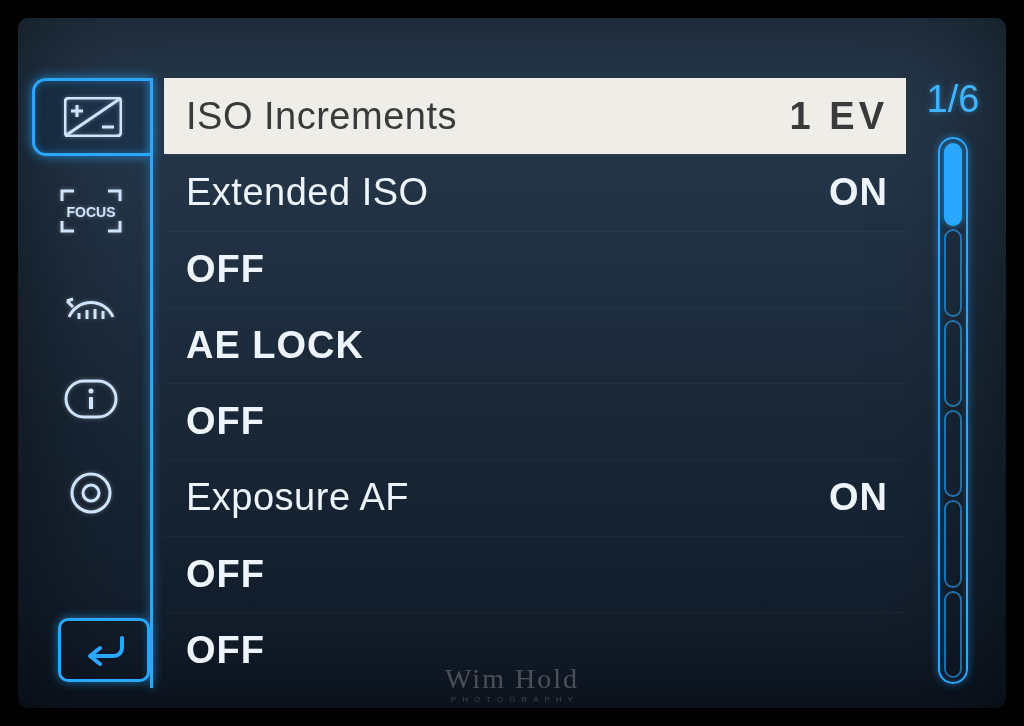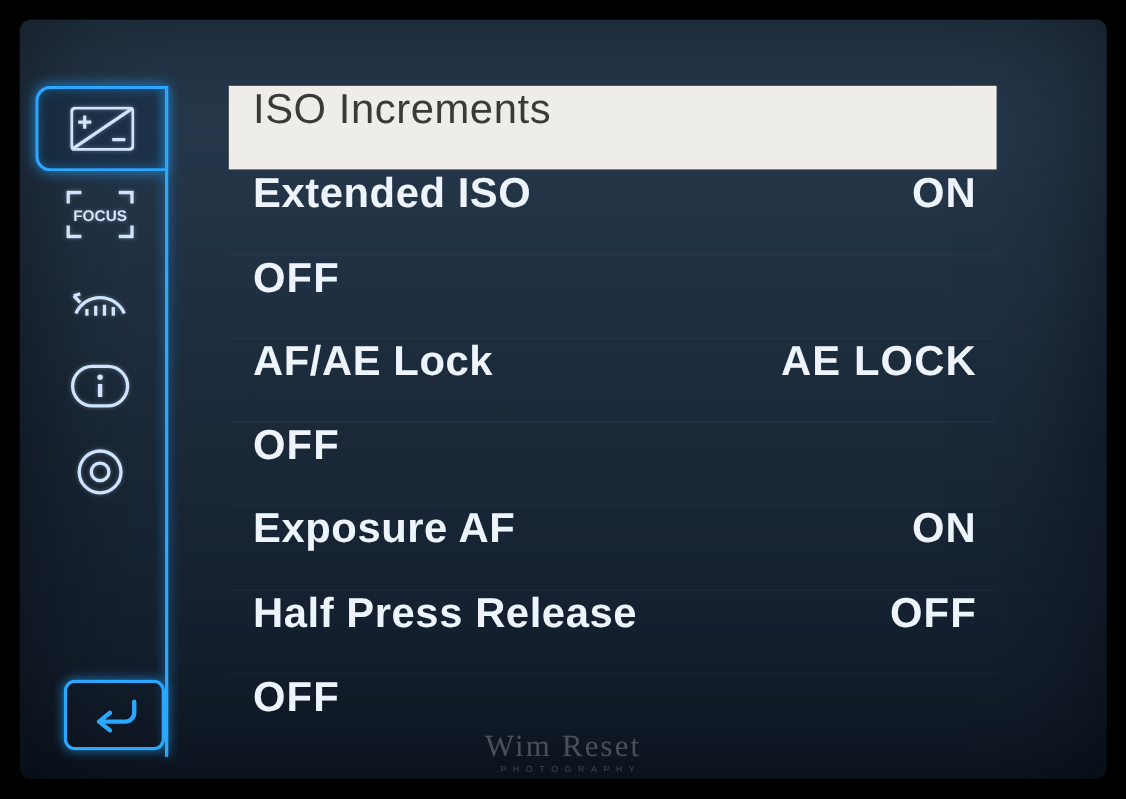--- a/index.html
+++ b/index.html
@@ -24,21 +24,21 @@
   }
 
   
   .sidebar {
     position: absolute;
     left: 0; top: 60px; bottom: 20px;
     width: 132px;
     display: flex;
     flex-direction: column;
     align-items: flex-end;
-    gap: 0;
+    gap: 16px;
   }
   .tab {
     width: 118px;
     height: 78px;
     display:flex; align-items:center; justify-content:center;
     color: #c9d6e6;
     position: relative;
   }
   .tab.active {
     border: 3px solid #2aa7ff;
@@ -67,29 +67,28 @@
   }
 
   
   .menu {
     position:absolute;
     left: 146px; top: 60px; right: 100px; bottom: 20px;
     display:flex; flex-direction:column;
   }
   .row {
     flex: 1;
-    display:flex; align-items:flex-start; justify-content:space-between;
+    display:flex; align-items:center; justify-content:space-between;
     padding: 0 18px 0 22px;
     color: #eef4fb;
     font-size: 38px;
     letter-spacing: .5px;
     border-top: 1px solid rgba(255,255,255,.04);
-    margin-left: 44px;
-  }
-  .row .label { font-weight: 700; }
+  }
+  .row .label { font-weight: 400; }
   .row .value { font-weight: 600; letter-spacing: 1px; }
   .row.selected {
     background: #efede8;
     color: #3a3a3a;
     border-radius: 0;
   }
   .row.selected .label { font-weight: 300; }
   .row.selected .value { color: #3a3a3a; letter-spacing: 4px; }
 
   
@@ -190,46 +189,56 @@
         <path d="M46 6 v10 a8 8 0 0 1 -8 8 H14 M14 24 l10 -8 M14 24 l10 8" fill="none" stroke="#2aa7ff" stroke-width="4" stroke-linecap="round" stroke-linejoin="round"></path>
       </svg>
     </div>
   </div>
 
   <div class="divider"></div>
 
   <div class="menu">
     <div class="row selected">
       <span class="label">ISO Increments</span>
+      <span class="value">1 EV</span>
     </div>
     <div class="row">
       <span class="label">Extended ISO</span>
       <span class="value">ON</span>
     </div>
     <div class="row">
       <span class="value">OFF</span>
     </div>
     <div class="row">
-      <span class="label">AF/AE Lock</span>
       <span class="value">AE LOCK</span>
     </div>
     <div class="row" da="" ta-interactable="true">
       <span class="value">OFF</span>
     </div>
     <div class="row">
       <span class="label">Exposure AF</span>
       <span class="value">ON</span>
     </div>
     <div class="row">
-      <span class="label">Half Press Release</span>
-      <span class="value">OFF</span>
-    </div>
-    <div class="row">
-      <span class="value">OFF</span>
-    </div>
-  </div>
-
+      <span class="value">OFF</span>
+    </div>
+    <div class="row">
+      <span class="value">OFF</span>
+    </div>
+  </div>
+
+  <div class="page-col">
+    <div class="page-num">1/6</div>
+    <div class="scroll-track">
+      <div class="scroll-seg filled"></div>
+      <div class="scroll-seg"></div>
+      <div class="scroll-seg"></div>
+      <div class="scroll-seg"></div>
+      <div class="scroll-seg"></div>
+      <div class="scroll-seg"></div>
+    </div>
+  </div>
 
   <div class="watermark">
-    <span>Wim Reset</span>
+    <span>Wim Hold</span>
     <span class="watermark-sub">PHOTOGRAPHY</span>
   </div>
 </div>
 
 </body></html>

